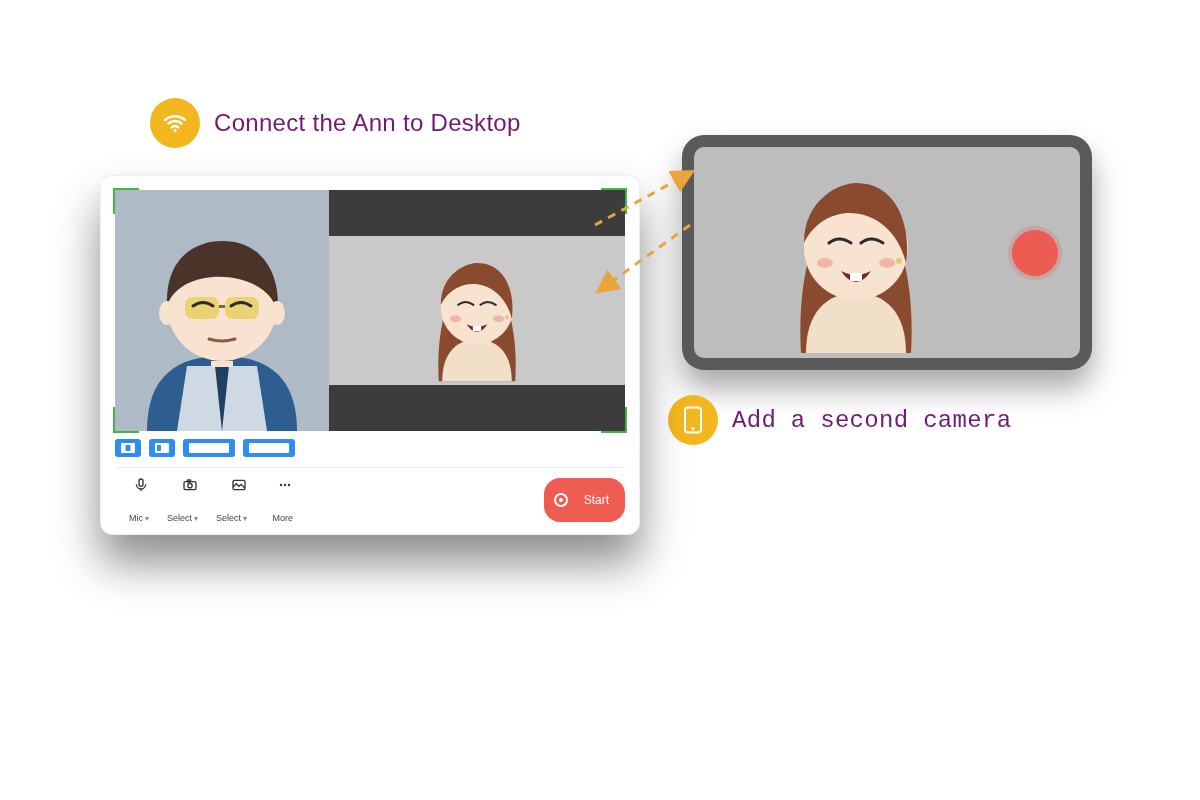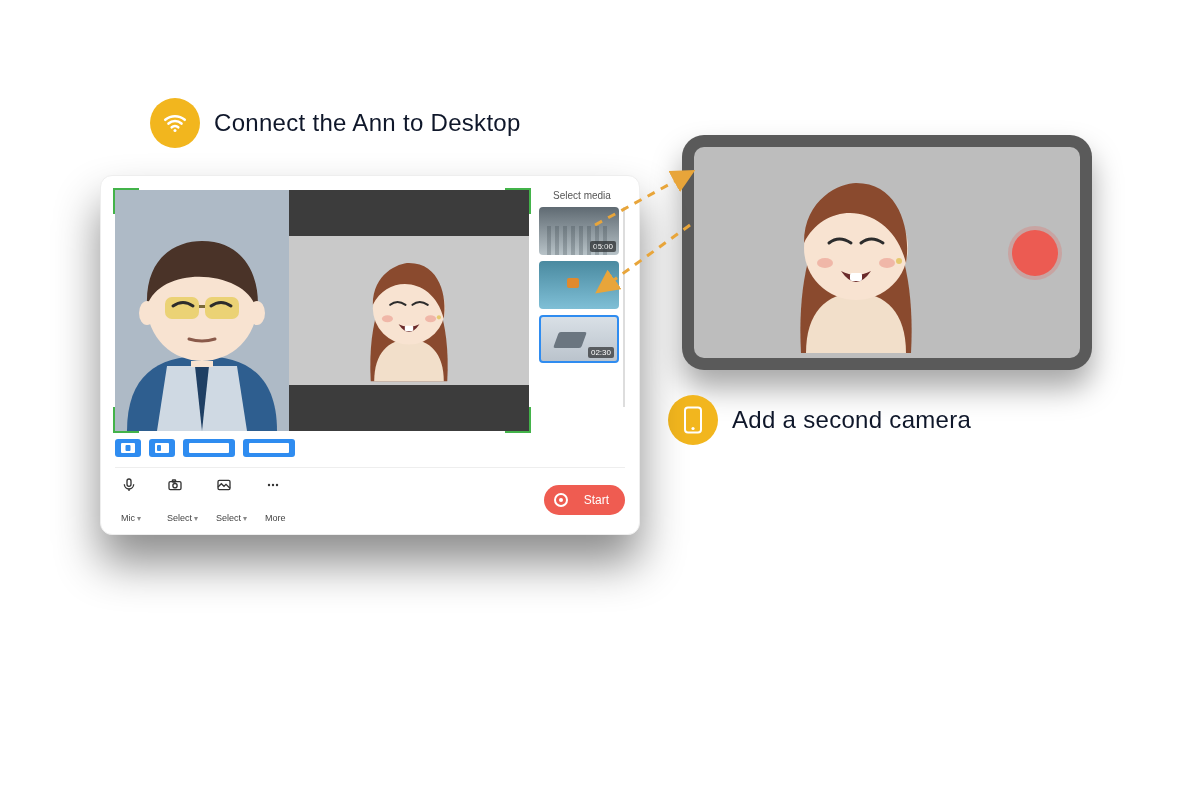--- a/index.html
+++ b/index.html
@@ -1,21 +1,21 @@
 <!DOCTYPE html>
 <html><head>
 <meta charset="utf-8">
 <style>
   * { box-sizing: border-box; }
   body { margin: 0; width: 1200px; height: 800px; background: #ffffff; font-family: Arial, Helvetica, sans-serif; position: relative; }
 
   
   .callout { position: absolute; display: flex; align-items: center; gap: 14px; }
   .badge { width: 50px; height: 50px; border-radius: 50%; background: #f2b61e; display: flex; align-items: center; justify-content: center; color: #fff; flex: 0 0 auto; }
-  .callout-text { color: #0f172a; font-size: 24px; letter-spacing: .3px; }
+  .callout-text { color: #701a75; font-size: 24px; letter-spacing: .3px; }
 
   
   .phone { position: absolute; left: 682px; top: 135px; width: 410px; height: 235px; background: #5a5a5a; border-radius: 22px; padding: 12px; box-shadow: 0 18px 30px rgba(0,0,0,.35); }
   .phone-screen { width: 100%; height: 100%; background: #bdbdbd; border-radius: 10px; position: relative; overflow: hidden; }
   .phone-rec { position: absolute; right: 22px; top: 50%; transform: translateY(-50%); width: 46px; height: 46px; border-radius: 50%; background: #ec5b52; box-shadow: 0 0 0 4px rgba(236,91,82,.25); border: none; }
 
   
   .app { position: absolute; left: 100px; top: 175px; width: 540px; height: 360px; background: #fff; border-radius: 12px; border: 1px solid #eee; box-shadow: 0 28px 45px rgba(0,0,0,.45); padding: 14px 14px 10px 14px; display: flex; flex-direction: column; }
   .stage-row { display: flex; flex: 1 1 auto; gap: 10px; min-height: 0; }
   .stage { position: relative; flex: 1 1 auto; display: flex; gap: 0; }
@@ -39,25 +39,25 @@
   .thumb .dur { position: absolute; right: 3px; bottom: 3px; font-size: 8px; color: #fff; background: rgba(0,0,0,.55); padding: 1px 3px; border-radius: 2px; }
 
   
   .layouts { display: flex; gap: 8px; margin-top: 8px; }
   .layout-btn { height: 18px; border-radius: 3px; background: #2f8cf0; border: none; display: flex; align-items: center; justify-content: center; padding: 0 4px; cursor: pointer; }
   .layout-btn.slim { width: 26px; } .layout-btn.wide { width: 52px; }
   .layout-btn svg { display: block; }
 
   
   .toolbar { margin-top: 10px; border-top: 1px solid #eee; padding-top: 8px; display: flex; align-items: center; gap: 6px; }
-  .tool { display: flex; flex-direction: column; align-items: flex-start; justify-content: center; gap: 20px; color: #444; font-size: 9px; background: none; border: none; cursor: pointer; min-width: 40px; }
+  .tool { display: flex; flex-direction: column; align-items: flex-end; justify-content: center; gap: 20px; color: #444; font-size: 9px; background: none; border: none; cursor: pointer; min-width: 40px; }
   .tool .caret { font-size: 8px; color: #888; margin-left: 2px; }
   .tool-ico { width: 16px; height: 16px; color: #333; }
   .spacer { flex: 1 1 auto; }
-  .start-btn { background: #ef5c51; color: #fff; border: none; border-radius: 16px; height: 30px; padding: 0 16px 0 10px; display: flex; align-items: center; gap: 16px; font-size: 12px; cursor: pointer; }
+  .start-btn { background: #ef5c51; color: #fff; border: none; border-radius: 16px; height: 44px; padding: 0 16px 0 10px; display: flex; align-items: center; gap: 16px; font-size: 12px; cursor: pointer; }
   .start-btn .dot { width: 14px; height: 14px; border-radius: 50%; border: 2px solid #fff; display: inline-block; position: relative; }
   .start-btn .dot::after { content: ""; position: absolute; inset: 3px; border-radius: 50%; background: #fff; }
 
   
   .connector { position: absolute; left: 560px; top: 155px; width: 200px; height: 220px; pointer-events: none; }
 
   
   .avatar-svg { position: absolute; left: 50%; bottom: 0; transform: translateX(-50%); }
   .phone-avatar { position: absolute; left: 42%; bottom: 0; transform: translateX(-50%); }
 
@@ -94,21 +94,21 @@
       <ellipse cx="84" cy="120" rx="8" ry="5" fill="#f0b7a8"></ellipse>
       <ellipse cx="146" cy="120" rx="8" ry="5" fill="#f0b7a8"></ellipse>
       <path d="M100 128 Q115 150 130 128 Q122 132 115 132 Q108 132 100 128 Z" fill="#6b2b2b"></path>
       <rect x="109" y="130" width="12" height="8" rx="2" fill="#fff"></rect>
       <circle cx="158" cy="118" r="3" fill="#e6c96f"></circle>
     </svg>
     <button class="phone-rec"></button>
   </div>
 </div>
 
-<div class="callout" style="left:668px; top:395px;">
+<div class="callout" style="left:668px; top:395px;font-family:Liberation Mono, monospace;">
   <div class="badge">
     <svg width="20" height="28" viewBox="0 0 20 28" fill="none" stroke="#fff" stroke-width="2">
       <rect x="2" y="1.5" width="16" height="25" rx="3"></rect>
         <circle cx="10" cy="22.5" r="1.6" fill="#fff" stroke="none"></circle>
     </svg>
   </div>
   <span class="callout-text">Add a second camera</span>
 </div>
 
 <div class="app">
@@ -150,32 +150,20 @@
             <ellipse cx="84" cy="120" rx="8" ry="5" fill="#f0b7a8"></ellipse>
             <ellipse cx="146" cy="120" rx="8" ry="5" fill="#f0b7a8"></ellipse>
             <path d="M100 128 Q115 150 130 128 Q122 132 115 132 Q108 132 100 128 Z" fill="#6b2b2b"></path>
             <rect x="109" y="130" width="12" height="8" rx="2" fill="#fff"></rect>
             <circle cx="158" cy="118" r="3" fill="#e6c96f"></circle>
           </svg>
         </div>
       </div>
     </div>
 
-    <div class="media-side">
-      <div class="media-title">Select media</div>
-      <div class="media-list">
-        <div class="thumb t1">
-            <span class="dur">05:00</span>
-          </div>
-        <div class="thumb t2"></div>
-        <div class="thumb t3">
-            <span class="dur">02:30</span>
-          </div>
-      </div>
-    </div>
   </div>
 
   <div class="layouts">
     <button class="layout-btn slim">
         <svg width="14" height="10">
           <rect width="14" height="10" rx="1" fill="#fff"></rect>
           <rect x="4.5" y="2" width="5" height="6" rx="1" fill="#2f8cf0"></rect>
         </svg>
       </button>
     <button class="layout-btn slim">

